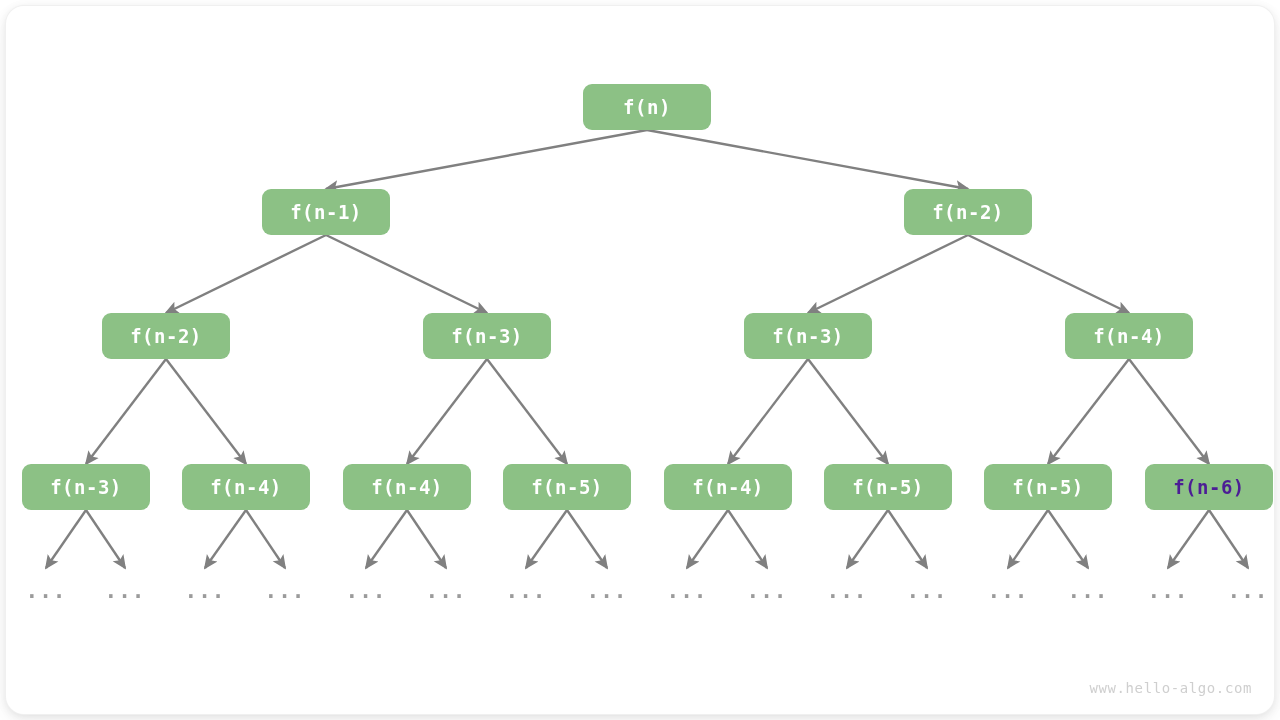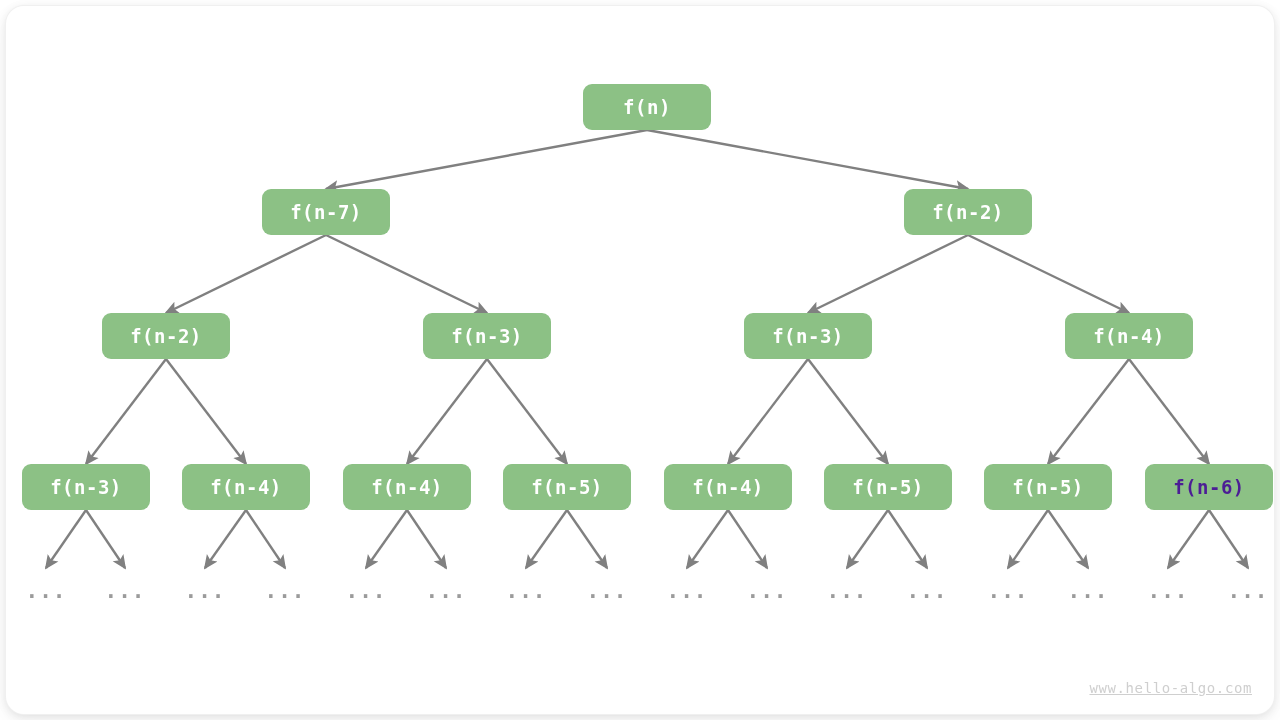--- a/index.html
+++ b/index.html
@@ -121,21 +121,21 @@
           <line x1="1203" y1="504" x2="1162" y2="562" stroke="#808080" stroke-width="2.4" stroke-linecap="butt" marker-end="url(#arrowhead)"></line>
           <line x1="1203" y1="504" x2="1242" y2="562" stroke="#808080" stroke-width="2.4" stroke-linecap="butt" marker-end="url(#arrowhead)"></line>
         </g>
     </svg>
 
     <div id="nodes-layer">
         <div class="node" style="left: 577px; top: 78px; width: 128px; height: 46px; background: rgb(140, 193, 133); color: rgb(255, 255, 255);">
           <span>f(n)</span>
         </div>
         <div class="node" style="left: 256px; top: 183px; width: 128px; height: 46px; background: rgb(140, 193, 133); color: rgb(255, 255, 255);">
-          <span>f(n-7)</span>
+          <span>f(n-1)</span>
         </div>
         <div class="node" style="left: 898px; top: 183px; width: 128px; height: 46px; background: rgb(140, 193, 133); color: rgb(255, 255, 255);">
           <span>f(n-2)</span>
         </div>
         <div class="node" style="left: 96px; top: 307px; width: 128px; height: 46px; background: rgb(140, 193, 133); color: rgb(255, 255, 255);">
           <span>f(n-2)</span>
         </div>
         <div class="node" style="left: 417px; top: 307px; width: 128px; height: 46px; background: rgb(140, 193, 133); color: rgb(255, 255, 255);">
           <span>f(n-3)</span>
         </div>
@@ -182,15 +182,15 @@
         <div class="ellipsis" style="left: 681px; top: 585px; color: rgb(155, 155, 155);">...</div>
         <div class="ellipsis" style="left: 761px; top: 585px; color: rgb(155, 155, 155);">...</div>
         <div class="ellipsis" style="left: 841px; top: 585px; color: rgb(155, 155, 155);">...</div>
         <div class="ellipsis" style="left: 921px; top: 585px; color: rgb(155, 155, 155);">...</div>
         <div class="ellipsis" style="left: 1002px; top: 585px; color: rgb(155, 155, 155);">...</div>
         <div class="ellipsis" style="left: 1082px; top: 585px; color: rgb(155, 155, 155);">...</div>
         <div class="ellipsis" style="left: 1162px; top: 585px; color: rgb(155, 155, 155);">...</div>
         <div class="ellipsis" style="left: 1242px; top: 585px; color: rgb(155, 155, 155);">...</div>
       </div>
 
-    <div id="watermark" style="color: rgb(207, 207, 207); text-decoration: underline;">www.hello-algo.com</div>
+    <div id="watermark" style="color: rgb(207, 207, 207);">www.hello-algo.com</div>
   </div>
 </div>
 
 </body></html>

